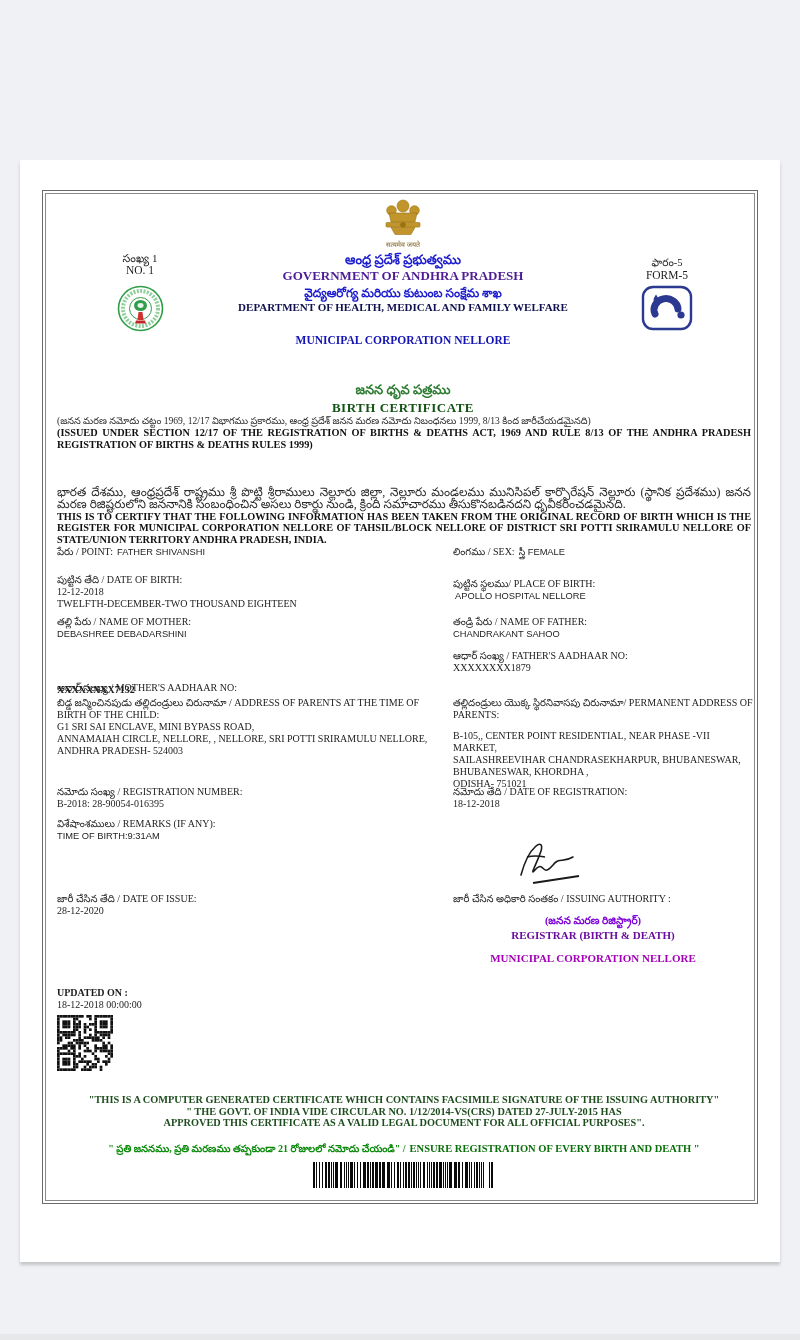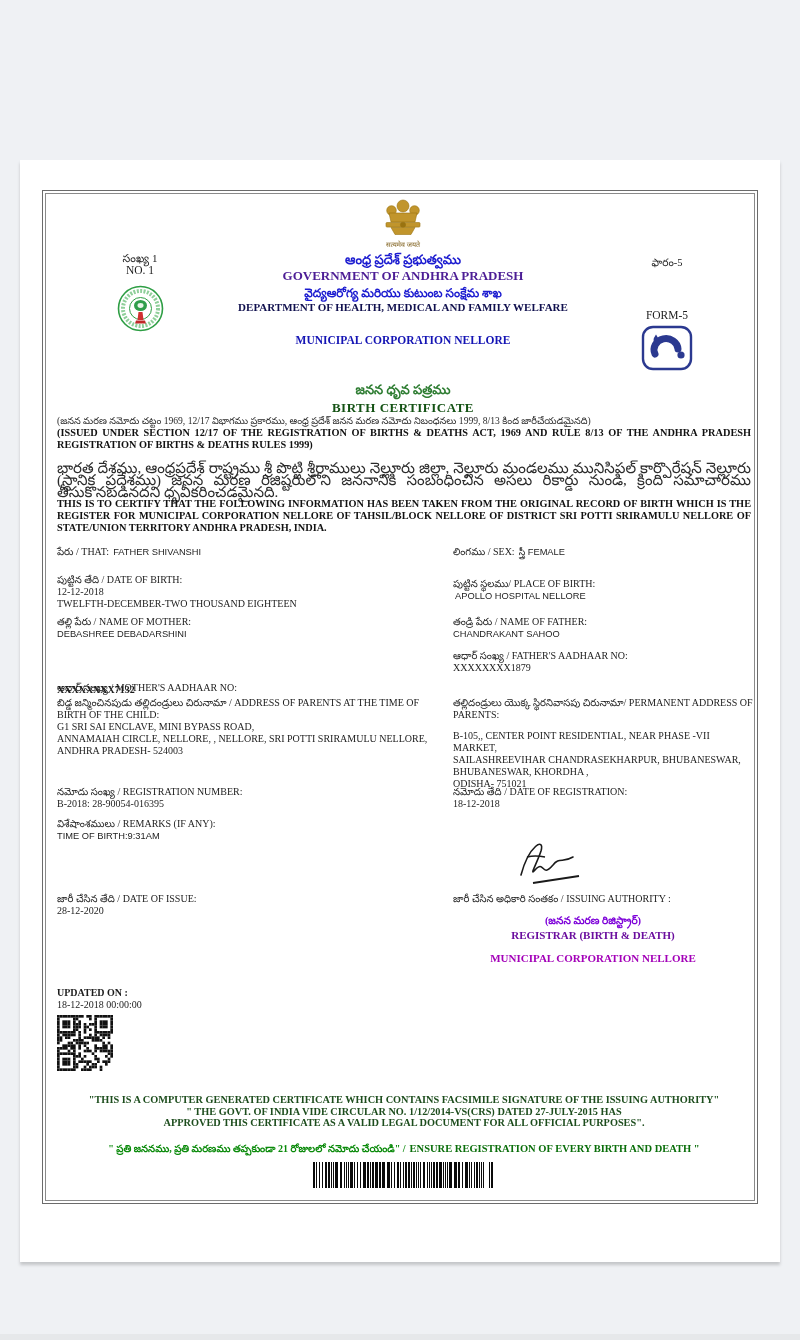--- a/index.html
+++ b/index.html
@@ -71,21 +71,21 @@
 
         <div class="r c" style="left:154px;top:55px;width:400px;">
           <div class="blue-te" style="font-size:13px;line-height:16px;">ఆంధ్ర ప్రదేశ్ ప్రభుత్వము</div>
           <div class="navy" style="font-size:13px;line-height:16px;">GOVERNMENT OF ANDHRA PRADESH</div>
           <div class="blue-te" style="font-size:12px;line-height:15px;margin-top:2px;">వైద్యఆరోగ్య మరియు కుటుంబ సంక్షేమ శాఖ</div>
           <div class="navy" style="font-size:11px;line-height:13px;color:#10104e;">DEPARTMENT OF HEALTH, MEDICAL AND FAMILY WELFARE</div>
         </div>
 
         <div class="r c" style="left:543px;top:60px;width:150px;">
           <div class="vser" style="font-size:10.5px;">ఫారం-5</div>
-          <div class="vser" style="font-size:11.5px;margin-top:40px;">FORM-5</div>
+          <div class="vser" style="font-size:11.5px;">FORM-5</div>
           <svg width="52" height="46" viewBox="0 0 52 46" style="margin-top:4px;">
             <rect x="2" y="2" width="48" height="42" rx="10" fill="#ffffff" stroke="#2b3990" stroke-width="2.4"></rect>
             <path d="M14,29 A12,11 0 1 1 37,24" fill="none" stroke="#2b3990" stroke-width="7" stroke-linecap="round"></path>
             <path d="M15,9.5 q5,6.5 0,10 q-5,-3.5 0,-10" fill="#2b3990"></path>
             <circle cx="40" cy="30" r="3.6" fill="#2b3990"></circle>
           </svg>
         </div>
 
         <div class="r c" style="left:0;top:133px;width:708px;">
           <span class="navy" style="font-size:11.5px;color:#1414b4;">MUNICIPAL CORPORATION NELLORE</span>
@@ -95,26 +95,26 @@
           <div class="green-title-te">జనన ధృవ పత్రము</div>
           <div class="green-title-en">BIRTH CERTIFICATE</div>
         </div>
 
         <div class="r para" style="left:8px;top:218px;width:694px;">
           <div class="te" style="font-size:9.6px;">(జనన మరణ నమోదు చట్టం 1969, 12/17 విభాగము ప్రకారము, ఆంధ్ర ప్రదేశ్ జనన మరణ నమోదు నిబంధనలు 1999, 8/13 కింద జారీచేయడమైనది)</div>
           <div class="en">(ISSUED UNDER SECTION 12/17 OF THE REGISTRATION OF BIRTHS &amp; DEATHS ACT, 1969 AND RULE 8/13 OF THE ANDHRA PRADESH REGISTRATION OF BIRTHS &amp; DEATHS RULES 1999)</div>
         </div>
 
         <div class="r para" style="left:8px;top:266px;width:694px;">
-          <div class="te" style="font-size:15px;">భారత దేశము, ఆంధ్రప్రదేశ్ రాష్ట్రము శ్రీ పొట్టి శ్రీరాములు నెల్లూరు జిల్లా, నెల్లూరు మండలము మునిసిపల్ కార్పొరేషన్ నెల్లూరు (స్థానిక ప్రదేశము) జనన మరణ రిజిష్టరులోని జననానికి సంబంధించిన అసలు రికార్డు నుండి, క్రింది సమాచారము తీసుకొనబడినదని ధృవీకరించడమైనది.</div>
+          <div class="te" style="font-size:12px;margin-top:24px;">భారత దేశము, ఆంధ్రప్రదేశ్ రాష్ట్రము శ్రీ పొట్టి శ్రీరాములు నెల్లూరు జిల్లా, నెల్లూరు మండలము మునిసిపల్ కార్పొరేషన్ నెల్లూరు (స్థానిక ప్రదేశము) జనన మరణ రిజిష్టరులోని జననానికి సంబంధించిన అసలు రికార్డు నుండి, క్రింది సమాచారము తీసుకొనబడినదని ధృవీకరించడమైనది.</div>
           <div class="en">THIS IS TO CERTIFY THAT THE FOLLOWING INFORMATION HAS BEEN TAKEN FROM THE ORIGINAL RECORD OF BIRTH WHICH IS THE REGISTER FOR MUNICIPAL CORPORATION NELLORE OF TAHSIL/BLOCK NELLORE OF DISTRICT SRI POTTI SRIRAMULU NELLORE OF STATE/UNION TERRITORY ANDHRA PRADESH, INDIA.</div>
         </div>
 
         <div class="r" style="left:8px;top:344px;width:390px;">
-          <span class="lbl">పేరు / THAT:</span>
+          <span class="lbl">పేరు / POINT:</span>
           <span class="vsans">FATHER SHIVANSHI</span>
         </div>
         <div class="r" style="left:404px;top:344px;width:300px;">
           <span class="lbl">లింగము / SEX:</span>
           <span class="vsans">స్త్రీ FEMALE</span>
         </div>
 
         <div class="r" style="left:8px;top:377px;width:390px;">
           <div class="lbl">పుట్టిన తేది / DATE OF BIRTH:</div>
           <div class="vser">12-12-2018</div>

